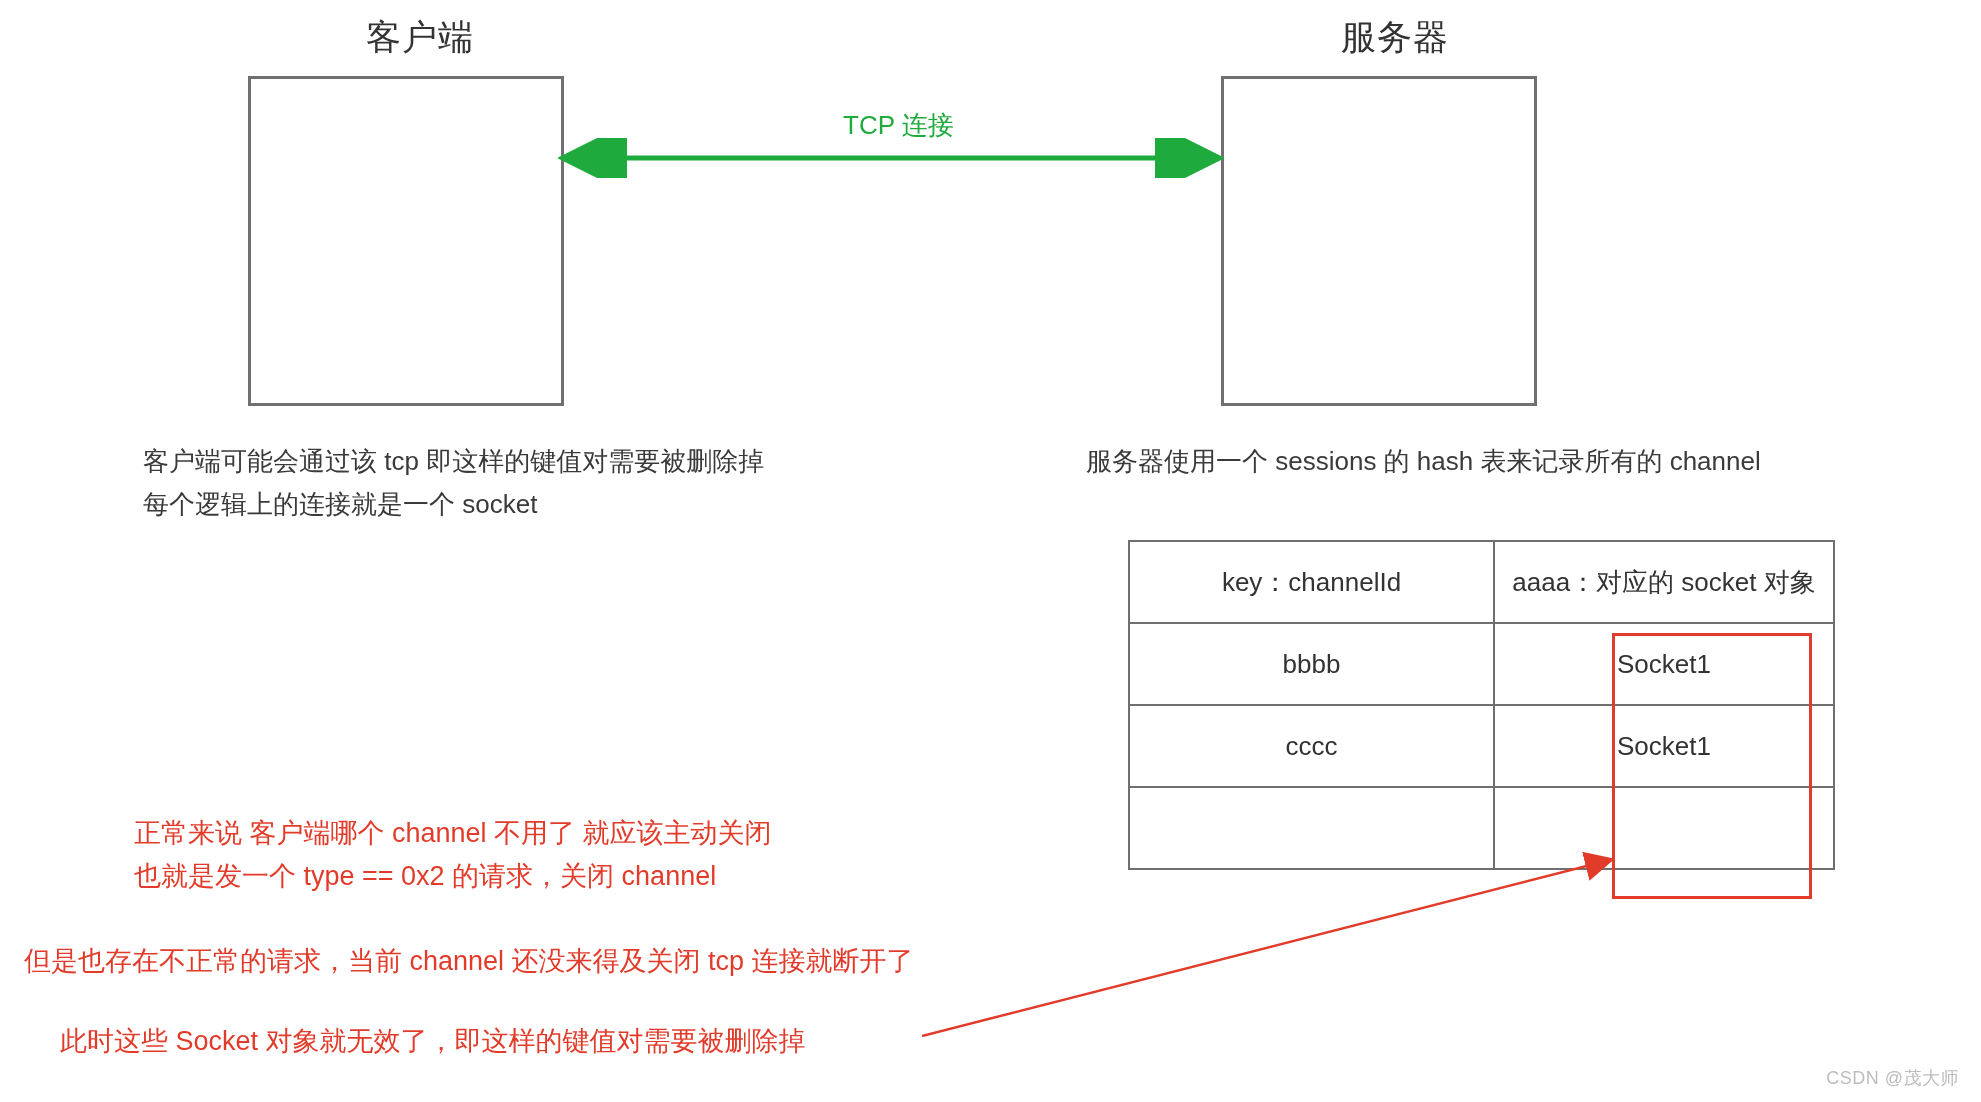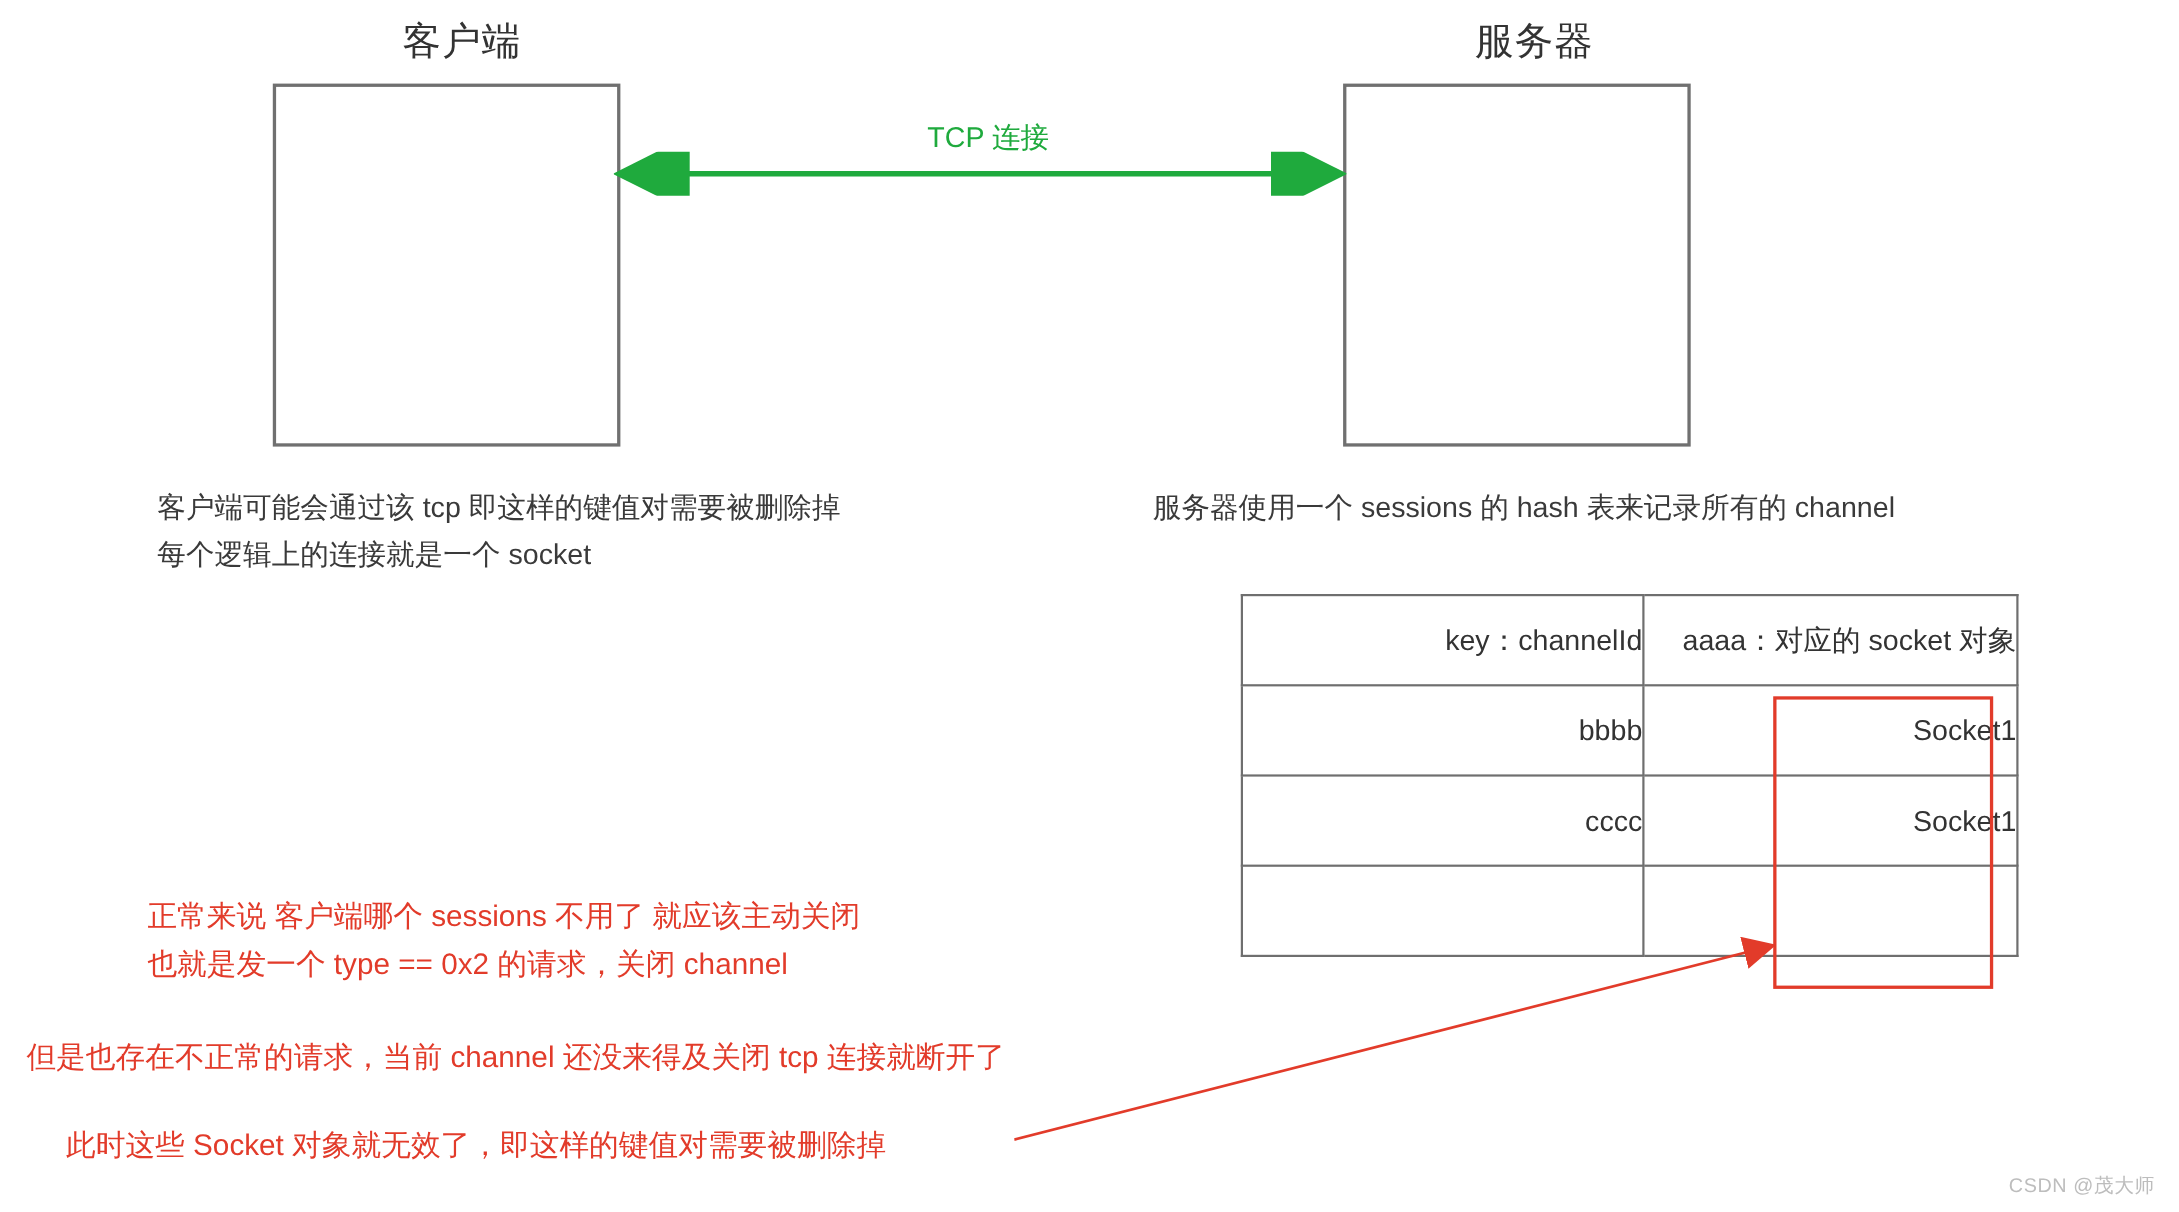--- a/index.html
+++ b/index.html
@@ -41,21 +41,21 @@
     white-space: nowrap;
   }
   table.hash {
     border-collapse: collapse;
     table-layout: fixed;
     font-size: 26px;
     color: #333;
   }
   table.hash td {
     border: 2px solid #6f6f6f;
-    text-align: right;
+    text-align: center;
     vertical-align: middle;
     height: 80px;
     padding: 0;
     margin-top: 16px;
   }
   .col-key   { width: 365px; }
   .col-value { width: 340px; }
   .highlight-rect {
     position: absolute;
     border: 3px solid #e23b2a;
@@ -93,21 +93,21 @@
     </marker>
   </defs>
   <line x1="14" y1="20" x2="652" y2="20" stroke="#1faa3d" stroke-width="5" marker-start="url(#arrL)" marker-end="url(#arrR)"></line>
 </svg>
 
 <div class="abs desc" style="left:143px; top:440px;">
   <div>客户端可能会通过该 tcp 即这样的键值对需要被删除掉</div>
   <div>每个逻辑上的连接就是一个 socket</div>
 </div>
 
-<div class="abs desc" style="left:1048px; top:440px;">服务器使用一个 sessions 的 hash 表来记录所有的 channel</div>
+<div class="abs desc" style="left:1086px; top:440px;">服务器使用一个 sessions 的 hash 表来记录所有的 channel</div>
 
 <table class="abs hash" style="left:1128px; top:540px;">
   <colgroup>
     <col class="col-key">
     <col class="col-value">
   </colgroup>
   <tbody>
       <tr>
     <td>key：channelId</td>
     <td>aaaa：对应的 socket 对象</td>
@@ -132,21 +132,21 @@
 <svg class="abs" style="left:922px; top:848px;" width="700" height="200">
   <defs>
     <marker id="redArr" markerWidth="12" markerHeight="12" refX="10" refY="6" orient="auto">
       <path d="M0,0 L12,6 L0,12 Z" fill="#e23b2a"></path>
     </marker>
   </defs>
   <line x1="0" y1="188" x2="688" y2="12" stroke="#e23b2a" stroke-width="2.5" marker-end="url(#redArr)"></line>
 </svg>
 
 <div class="abs red-text" style="left:134px; top:812px;">
-  <div>正常来说 客户端哪个 sessions 不用了 就应该主动关闭</div>
+  <div>正常来说 客户端哪个 channel 不用了 就应该主动关闭</div>
   <div>也就是发一个 type == 0x2 的请求，关闭 channel</div>
 </div>
 
 <div class="abs red-text" style="left:24px; top:940px;">但是也存在不正常的请求，当前 channel 还没来得及关闭 tcp 连接就断开了</div>
 
 <div class="abs red-text" style="left:60px; top:1020px;">此时这些 Socket 对象就无效了，即这样的键值对需要被删除掉</div>
 
 <div class="watermark">CSDN @茂大师</div>
 
 </body></html>

